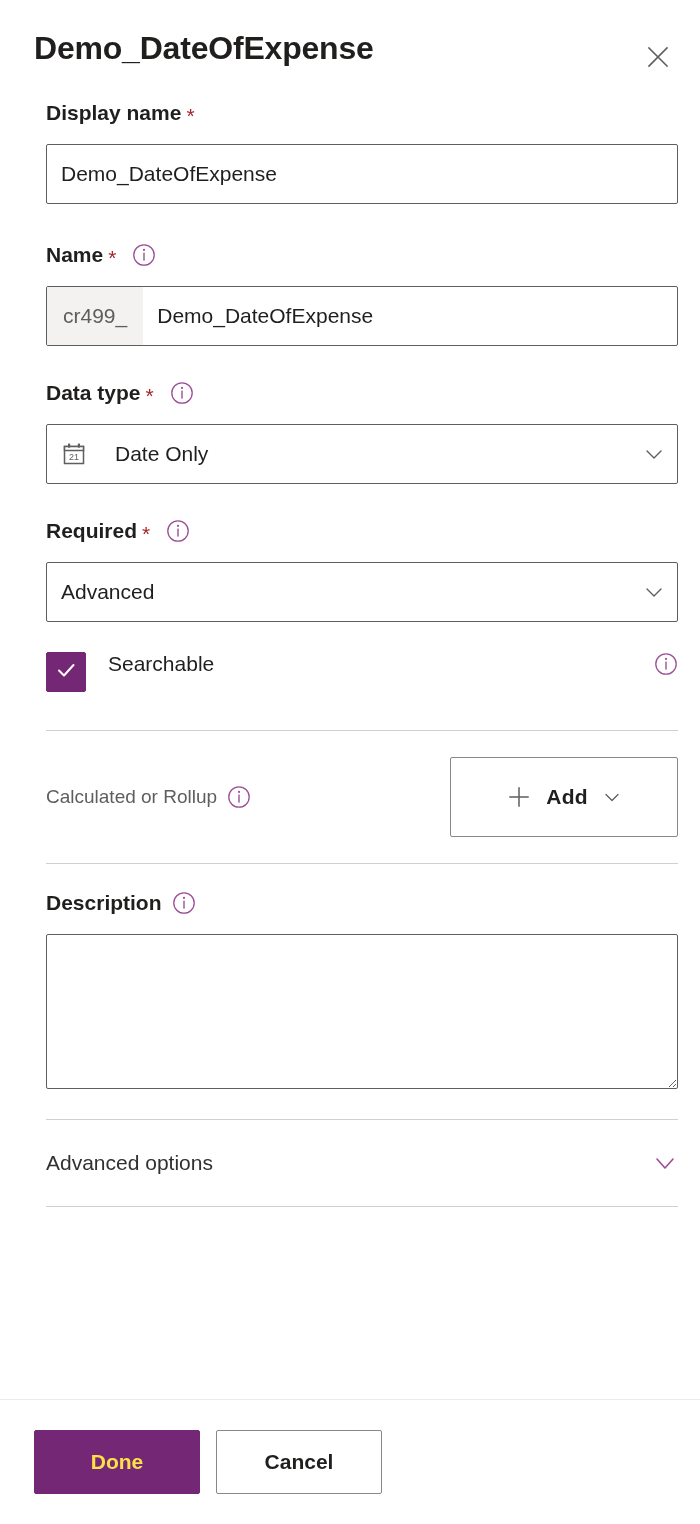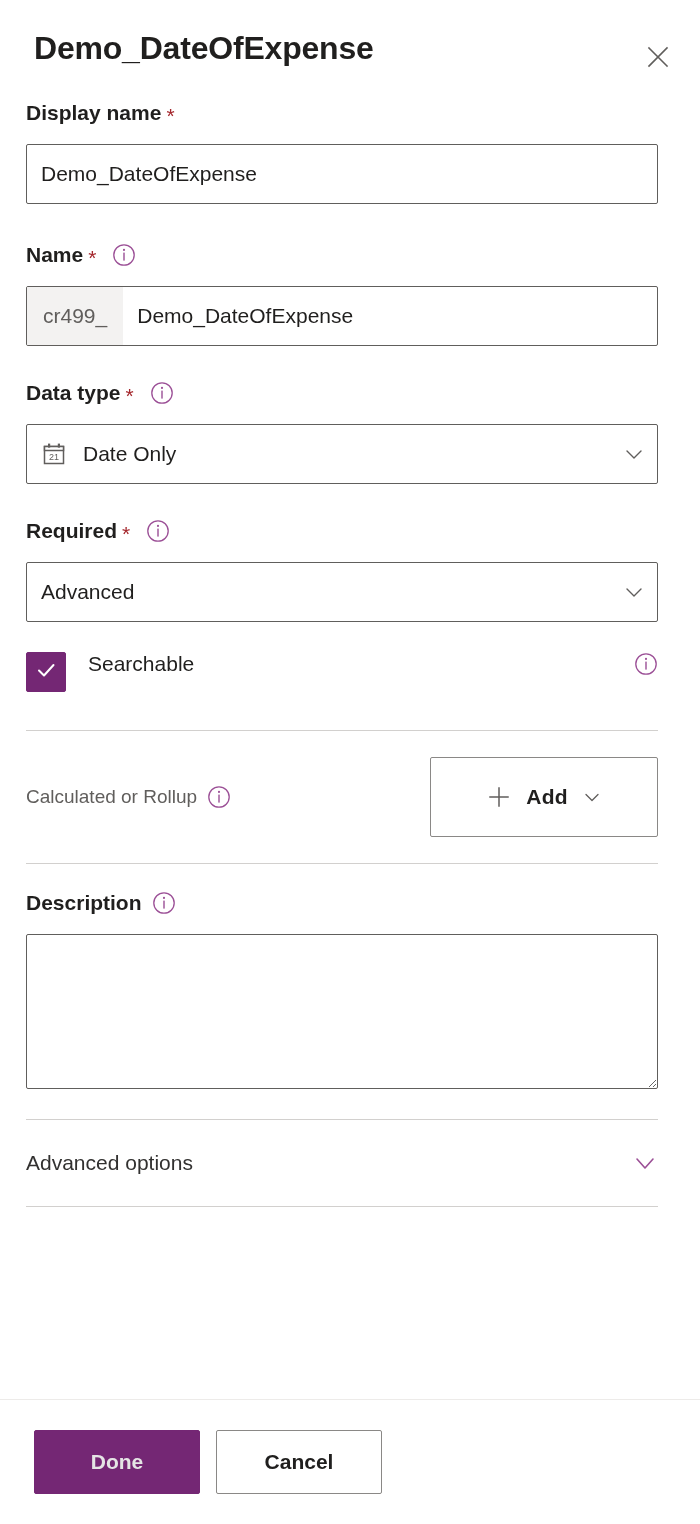--- a/index.html
+++ b/index.html
@@ -54,21 +54,21 @@
     border: none;
     cursor: pointer;
     padding: 0;
   }
   .close-button svg { display: block; }
 
   
   .panel-body {
     flex: 1 1 auto;
     position: relative;
-    padding: 0 26px;
+    padding: 0 46px;
     overflow: hidden;
   }
 
   .field-block { margin-bottom: 0; }
 
   .field-label {
     display: flex;
     align-items: center;
     font-size: 21px;
     font-weight: 600;
@@ -170,21 +170,21 @@
     font-size: 21px;
     color: #201f1e;
     min-width: 0;
     white-space: nowrap;
     overflow: hidden;
   }
   .dropdown-caret { flex: 0 0 auto; display: flex; margin-left: 8px; }
 
   .calendar-icon {
     flex: 0 0 auto;
-    margin-right: 16px;
+    margin-right: 28px;
     display: flex;
     align-items: flex-start;
   }
 
   
   .checkbox-row {
     display: flex;
     align-items: flex-start;
     width: 632px;
   }
@@ -306,21 +306,21 @@
     cursor: pointer;
     padding: 0 20px;
     display: flex;
     align-items: center;
     justify-content: center;
   }
   .btn-primary {
     width: 166px;
     background: #742774;
     border: 1px solid #742774;
-    color: #e5e5e5;
+    color: #fde047;
   }
   .btn-secondary {
     width: 166px;
     background: #ffffff;
     border: 1px solid #8a8886;
     color: #201f1e;
     margin-left: 16px;
   }
   .gap-18 { height: 18px; }
   .gap-26 { height: 26px; }

